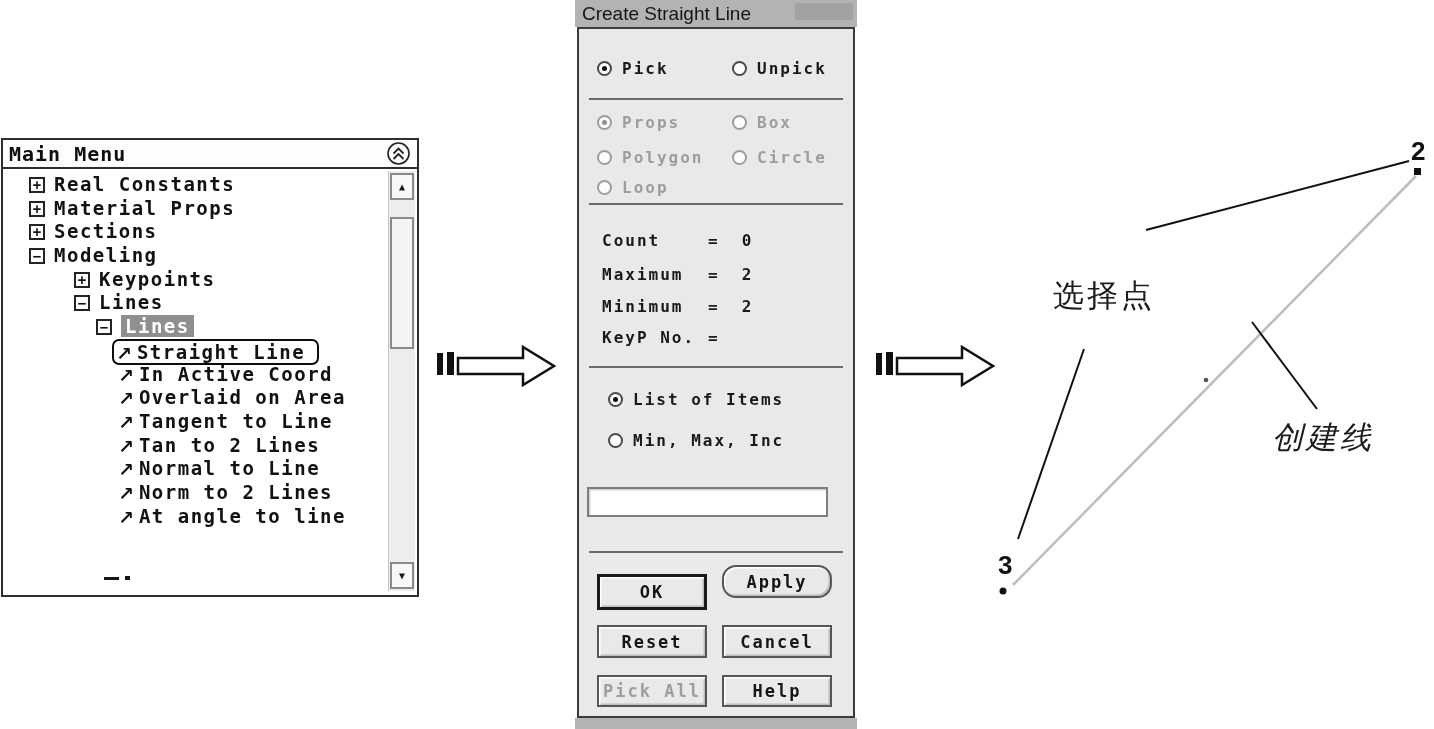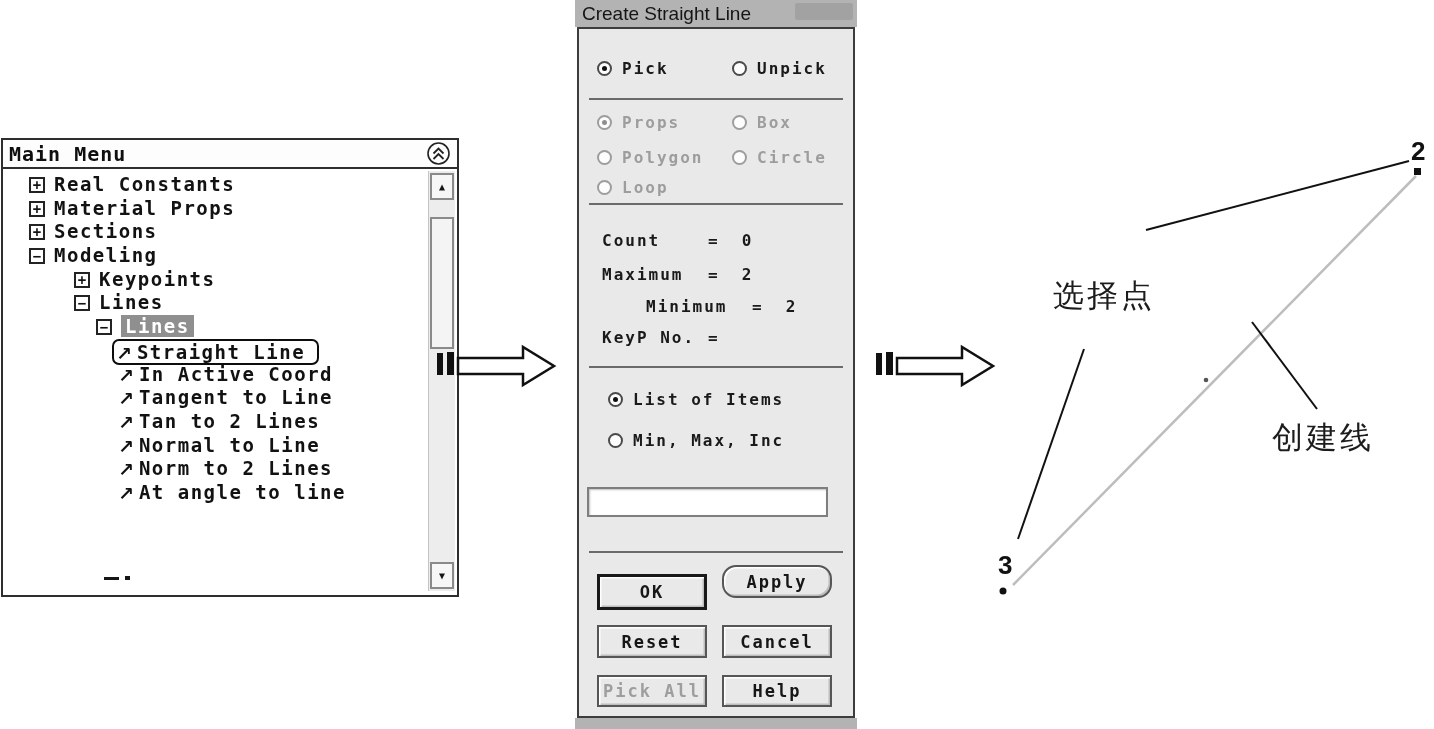--- a/index.html
+++ b/index.html
@@ -1,21 +1,21 @@
 <!DOCTYPE html>
 <html><head>
 <meta charset="utf-8">
 <style>
   * { box-sizing: border-box; }
   html,body { margin:0; padding:0; width:1434px; height:729px; background:#fff; overflow:hidden;
     font-family:"DejaVu Sans Mono", monospace; }
   .abs { position:absolute; }
 
   
-  #main-menu { left:1px; top:138px; width:458px; height:459px; border:2px solid #2e2e2e; background:#fff; }
+  #main-menu { left:1px; top:138px; width:418px; height:459px; border:2px solid #2e2e2e; background:#fff; }
   #mm-titlebar { position:relative; height:29px; border-bottom:2px solid #2e2e2e; background:#fdfdfd;
     display:flex; align-items:center; padding:0 6px; }
   #mm-title { font:700 20px "DejaVu Sans Mono", monospace; letter-spacing:1px; color:#0f0f0f; }
   #mm-collapse { margin-left:auto; width:25px; height:25px; cursor:pointer; }
   #mm-body { position:relative; height:424px; }
   .tree { position:absolute; left:2px; top:4px; right:30px; bottom:2px; overflow:hidden; }
   .trow { height:23.7px; line-height:23.7px; white-space:nowrap; font:700 19px "DejaVu Sans Mono", monospace;
     letter-spacing:1.5px; color:#121212; }
   .L0{padding-left:24px;} .L1{padding-left:46px;} .L2{padding-left:69px;} .L3{padding-left:91px;} .L4{padding-left:113px;}
   .tbox { display:inline-block; width:16px; height:16px; border:2px solid #232323; background:#fff;
@@ -81,20 +81,21 @@
     <div class="tree">
       <div class="trow L0"><span class="tbox">+</span><span class="tlabel">Real Constants</span></div>
       <div class="trow L0"><span class="tbox">+</span><span class="tlabel">Material Props</span></div>
       <div class="trow L0"><span class="tbox">+</span><span class="tlabel">Sections</span></div>
       <div class="trow L0"><span class="tbox">−</span><span class="tlabel">Modeling</span></div>
       <div class="trow L2"><span class="tbox">+</span><span class="tlabel">Keypoints</span></div>
       <div class="trow L2"><span class="tbox">−</span><span class="tlabel">Lines</span></div>
       <div class="trow L3"><span class="tbox">−</span><span class="tlabel hl">Lines</span></div>
       <div class="trow L4"><span class="annot-box"><span class="tarrow">↗</span><span class="tlabel">Straight Line</span></span></div>
       <div class="trow L4"><span class="tarrow">↗</span><span class="tlabel">In Active Coord</span></div>
+      <div class="trow L4"><span class="tarrow">↗</span><span class="tlabel">Overlaid on Area</span></div>
       <div class="trow L4"><span class="tarrow">↗</span><span class="tlabel">Tangent to Line</span></div>
       <div class="trow L4"><span class="tarrow">↗</span><span class="tlabel">Tan to 2 Lines</span></div>
       <div class="trow L4"><span class="tarrow">↗</span><span class="tlabel">Normal to Line</span></div>
       <div class="trow L4"><span class="tarrow">↗</span><span class="tlabel">Norm to 2 Lines</span></div>
       <div class="trow L4"><span class="tarrow">↗</span><span class="tlabel">At angle to line</span></div>
     </div>
     <div class="abs partial-glyph" style="left:101px; top:408px; width:15px; height:3px;"></div>
     <div class="abs partial-glyph" style="left:122px; top:407px; width:5px; height:4px;"></div>
     <div id="mm-scroll">
       <div class="sb-btn" id="sb-up">▲</div>
@@ -149,21 +150,21 @@
     <span class="rlabel disabled">Circle</span>
   </div>
   <div class="abs radio-row" style="left:18px; top:149px;">
     <span class="radio disabled"></span>
     <span class="rlabel disabled">Loop</span>
   </div>
   <div class="abs sep" style="top:174px;"></div>
 
   <div class="abs stat" style="left:23px; top:202px;"><span class="sl">Count</span><span>=</span><span class="sv">0</span></div>
   <div class="abs stat" style="left:23px; top:236px;"><span class="sl">Maximum</span><span>=</span><span class="sv">2</span></div>
-  <div class="abs stat" style="left:23px; top:268px;margin-left:44px;"><span class="sl">Minimum</span><span>=</span><span class="sv">2</span></div>
+  <div class="abs stat" style="left:23px; top:268px;"><span class="sl">Minimum</span><span>=</span><span class="sv">2</span></div>
   <div class="abs stat" style="left:23px; top:299px;"><span class="sl">KeyP No.</span><span>=</span><span class="sv"></span></div>
   <div class="abs sep" style="top:337px;"></div>
 
   <div class="abs radio-row" style="left:29px; top:361px;">
     <span class="radio checked"></span>
     <span class="rlabel">List of Items</span>
   </div>
   <div class="abs radio-row" style="left:29px; top:402px;">
     <span class="radio"></span>
     <span class="rlabel">Min, Max, Inc</span>
@@ -192,13 +193,13 @@
   <line x1="104" y1="219" x2="38" y2="409" stroke="#111" stroke-width="2"></line>
   <line x1="272" y1="192" x2="337" y2="279" stroke="#111" stroke-width="2"></line>
 
   <rect x="434" y="38" width="7" height="7" fill="#111"></rect>
   <circle cx="23" cy="461" r="3.5" fill="#111"></circle>
 </svg>
 
 <div class="abs kp-label" style="left:1411px; top:136px;">2</div>
 <div class="abs kp-label" style="left:998px; top:550px;">3</div>
 <div class="abs cjk" style="left:1053px; top:275px;">选择点</div>
-<div class="abs cjk" style="left:1272px; top:417px;">创建线</div>
+<div class="abs cjk" style="left:1272px; top:417px;font-style:italic;">创建线</div>
 
 </body></html>

